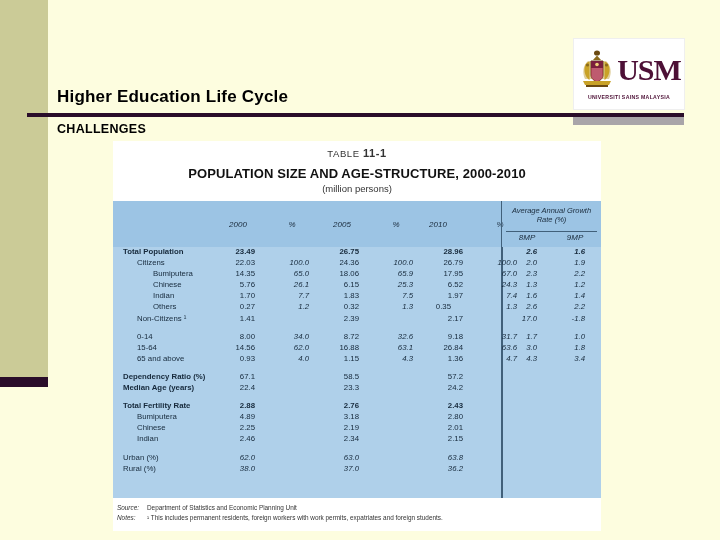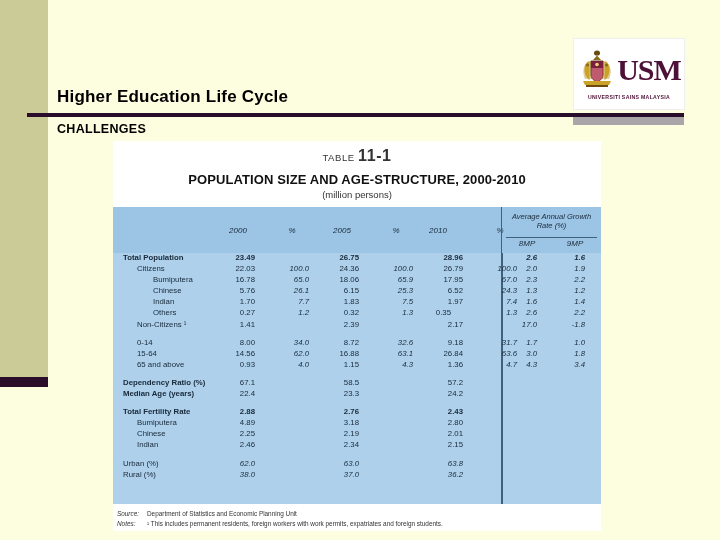--- a/index.html
+++ b/index.html
@@ -57,21 +57,21 @@
   
   #table-figure{
     position:absolute;left:113px;top:141px;width:488px;height:390px;
     background:#ffffff;overflow:hidden;
     font-family:"Liberation Sans", sans-serif;
   }
   #tbl-caption{text-align:center;padding-top:6px;}
   #tbl-num{
     font-size:9.5px;color:#333;letter-spacing:.6px;font-variant:small-caps;
   }
-  #tbl-num b{font-size:16px;}
+  #tbl-num b{font-size:11px;}
   #tbl-title{
     font-size:13px;font-weight:bold;color:#111;margin-top:7px;letter-spacing:.1px;
   }
   #tbl-sub{font-size:9.5px;color:#333;margin-top:2px;}
   
   #thead{
     margin-top:7px;background:#9cc4e4;height:46px;position:relative;
   }
   .hdr-cell{
     position:absolute;font-size:8px;font-style:italic;color:#1a2b3c;
@@ -197,21 +197,21 @@
             <div class="cell pct" style="left: 162px;">100.0</div>
             <div class="cell" style="left: 212px;">24.36</div>
             <div class="cell pct" style="left: 266px;">100.0</div>
             <div class="cell" style="left: 316px;">26.79</div>
             <div class="cell pct" style="left: 370px;">100.0</div>
             <div class="cell pct" style="left: 390px;">2.0</div>
             <div class="cell pct" style="left: 438px;">1.9</div>
           </div>
           <div class="row">
             <div class="rlabel i2">Bumiputera</div>
-            <div class="cell" style="left: 108px;">16.78</div>
+            <div class="cell" style="left: 108px;">14.35</div>
             <div class="cell pct" style="left: 162px;">65.0</div>
             <div class="cell" style="left: 212px;">18.06</div>
             <div class="cell pct" style="left: 266px;">65.9</div>
             <div class="cell" style="left: 316px;">17.95</div>
             <div class="cell pct" style="left: 370px;">67.0</div>
             <div class="cell pct" style="left: 390px;">2.3</div>
             <div class="cell pct" style="left: 438px;">2.2</div>
           </div>
           <div class="row">
             <div class="rlabel i2">Chinese</div>

